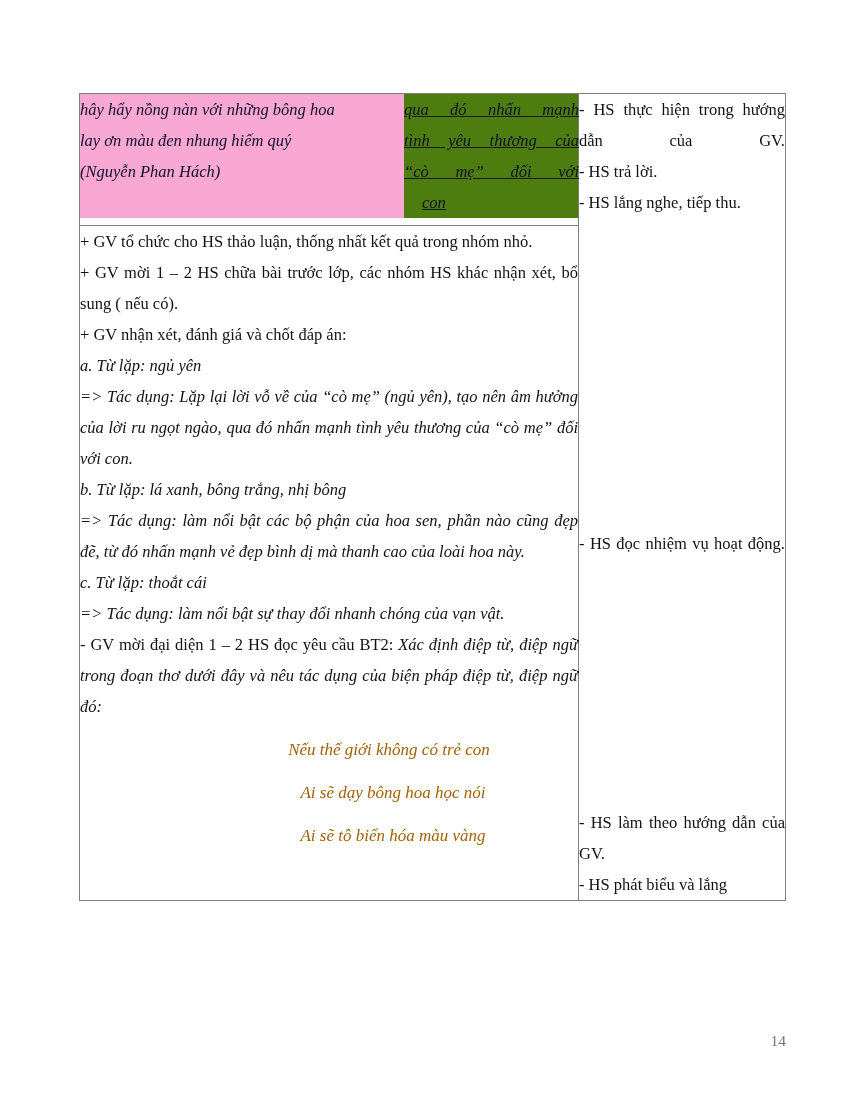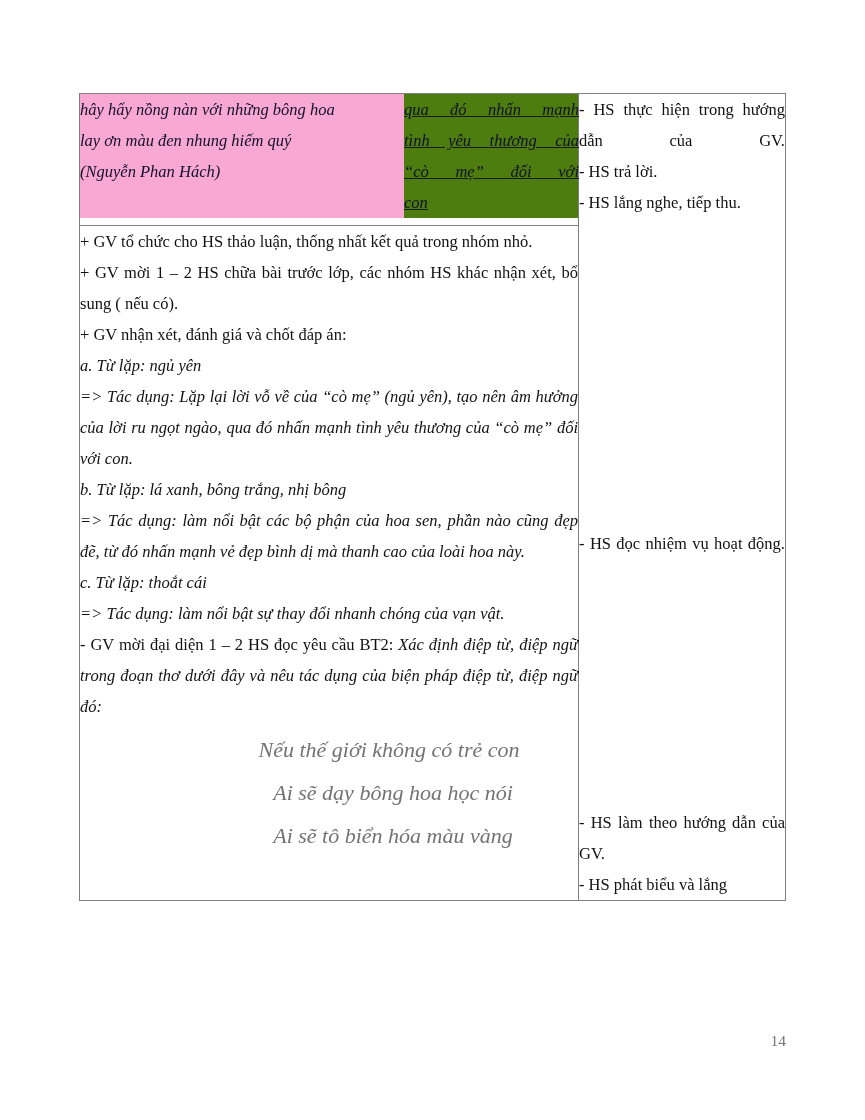--- a/index.html
+++ b/index.html
@@ -97,20 +97,21 @@
     font-size: 16.5px;
     line-height: 31px;
     font-style: italic;
     margin: 0;
     color: #10102a;
     text-align: justify;
     text-align-last: justify;
   }
   .green-line.last {
     text-align-last: left;
+    margin-left: 18px;
   }
 
   .r-line {
     font-size: 16.5px;
     line-height: 31px;
     margin: 0;
     color: #121212;
   }
   .r-line.justified {
     text-align: justify;
@@ -118,25 +119,25 @@
   }
 
   .spacer-block { height: 31px; }
 
   
   .quote-block {
     margin: 0;
     padding-left: 120px;
   }
   .quote-block .qline {
-    font-size: 22px;
+    font-size: 17px;
     line-height: 31px;
     font-style: italic;
     margin: 12px;
-    color: #737373;
+    color: #a16207;
     text-align: center;
   }
   .qline.q2 { padding-left: 8px; }
   .qline.q3 { padding-left: 8px; }
 
   
   .page-number {
     position: absolute;
     right: 79px;
     top: 1032px;

